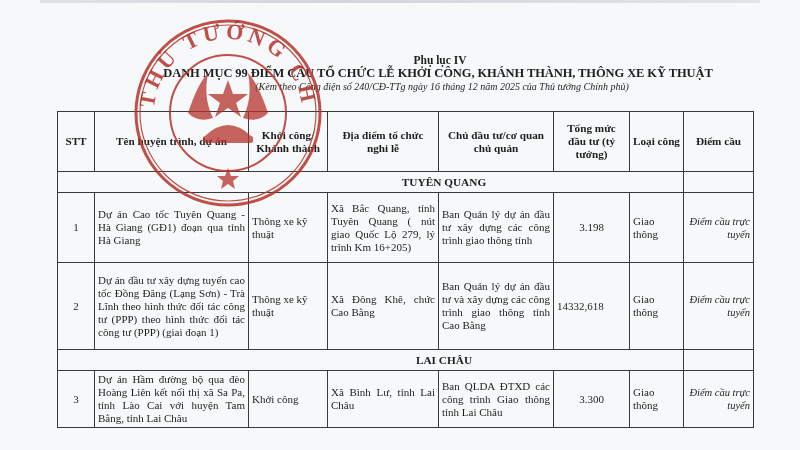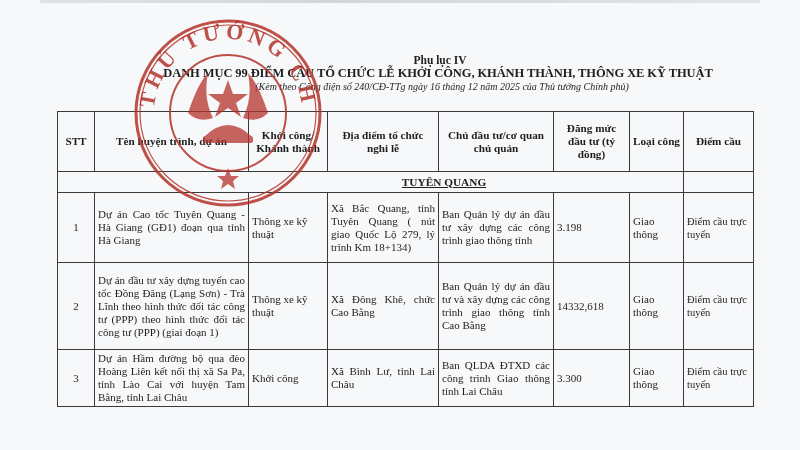--- a/index.html
+++ b/index.html
@@ -6,25 +6,25 @@
   body{width:800px;height:450px;overflow:hidden;background:#f7f8f9;position:relative;font-family:"Liberation Serif","DejaVu Serif",serif;color:#1e1e1e;}
   .topline{position:absolute;left:40px;top:0;width:720px;height:3px;background:linear-gradient(90deg,#cfd3d8,#b9bec5 40%,#d4d7db);opacity:.6;}
   .title-block{position:absolute;left:12px;top:54px;width:800px;text-align:center;}
   .t1{font-weight:bold;font-size:11.5px;line-height:12px;margin-left:56px;}
   .t2{font-weight:bold;font-size:12.5px;line-height:14px;margin-left:52px;letter-spacing:-0.1px;}
   .t3{font-style:italic;font-size:10px;line-height:13px;margin-left:60px;}
   table{position:absolute;left:57px;top:111px;border-collapse:collapse;table-layout:fixed;width:696px;background:transparent;}
   td,th{border:1px solid #3a3a3a;font-size:11px;line-height:13px;padding:2px 3px;vertical-align:middle;}
   th{font-weight:bold;text-align:center;font-size:11.2px;height:55px;}
   .sec td{height:16px;text-align:center;font-weight:bold;font-size:11.3px;}
-  .sec td.sec-label{padding-left:150px;text-decoration:underline;}
+  .sec td.sec-label{padding-left:150px;}
   .stt{text-align:center;}
   .just{text-align:justify;}
-  .num{text-align:left;}
-  .it{font-size:10.5px;}
+  .num{text-align:center;}
+  .it{font-style:italic;font-size:10.5px;text-align:right;}
   .stamp{position:absolute;left:133px;top:18px;width:190px;height:190px;pointer-events:none;}
 </style>
 </head>
 <body>
 
 <div class="topline"></div>
 
 <div class="title-block">
   <div class="t1">Phụ lục IV</div>
   <div class="t2">DANH MỤC 99 ĐIỂM CẦU TỔ CHỨC LỄ KHỞI CÔNG, KHÁNH THÀNH, THÔNG XE KỸ THUẬT</div>
@@ -42,49 +42,53 @@
       <col style="width:54px">
       <col style="width:70px">
   </colgroup>
   <thead>
     <tr>
       <th>STT</th>
       <th>Tên huyện trình, dự án</th>
       <th>Khởi công/ Khánh thành</th>
       <th>Địa điểm tổ chức nghi lễ</th>
       <th>Chủ đầu tư/cơ quan chủ quản</th>
-      <th>Đăng mức đầu tư (tỷ đồng)</th>
+      <th>Tổng mức đầu tư (tỷ tướng)</th>
       <th>Loại công</th>
       <th>Điểm cầu</th>
     </tr>
   </thead>
   <tbody>
     <tr class="sec">
       <td colspan="7" class="sec-label">TUYÊN QUANG</td>
       <td></td>
     </tr>
     <tr style="height:70px">
       <td class="stt">1</td>
       <td class="just">Dự án Cao tốc Tuyên Quang - Hà Giang (GĐ1) đoạn qua tỉnh Hà Giang</td>
       <td>Thông xe kỹ thuật</td>
-      <td class="just">Xã Bắc Quang, tỉnh Tuyên Quang ( nút giao Quốc Lộ 279, lý trình Km 18+134)</td>
+      <td class="just">Xã Bắc Quang, tỉnh Tuyên Quang ( nút giao Quốc Lộ 279, lý trình Km 16+205)</td>
       <td class="just">Ban Quản lý dự án đầu tư xây dựng các công trình giao thông tỉnh</td>
       <td class="num">3.198</td>
       <td>Giao thông</td>
       <td class="it">Điểm cầu trực tuyến</td>
     </tr>
     <tr style="height:87px">
       <td class="stt">2</td>
       <td class="just">Dự án đầu tư xây dựng tuyến cao tốc Đồng Đăng (Lạng Sơn) - Trà Lĩnh theo hình thức đối tác công tư (PPP) theo hình thức đối tác công tư (PPP) (giai đoạn 1)</td>
       <td>Thông xe kỹ thuật</td>
       <td class="just">Xã Đông Khê, chức Cao Bằng</td>
       <td class="just">Ban Quản lý dự án đầu tư và xây dựng các công trình giao thông tỉnh Cao Bằng</td>
       <td>14332,618</td>
       <td>Giao thông</td>
       <td class="it">Điểm cầu trực tuyến</td>
+    </tr>
+    <tr class="sec">
+      <td colspan="7" class="sec-label">LAI CHÂU</td>
+      <td></td>
     </tr>
     <tr style="height:56px">
       <td class="stt">3</td>
       <td class="just">Dự án Hầm đường bộ qua đèo Hoàng Liên kết nối thị xã Sa Pa, tỉnh Lào Cai với huyện Tam Bằng, tỉnh Lai Châu</td>
       <td>Khởi công</td>
       <td class="just">Xã Bình Lư, tỉnh Lai Châu</td>
       <td class="just">Ban QLDA ĐTXD các công trình Giao thông tỉnh Lai Châu</td>
       <td class="num">3.300</td>
       <td>Giao thông</td>
       <td class="it">Điểm cầu trực tuyến</td>

